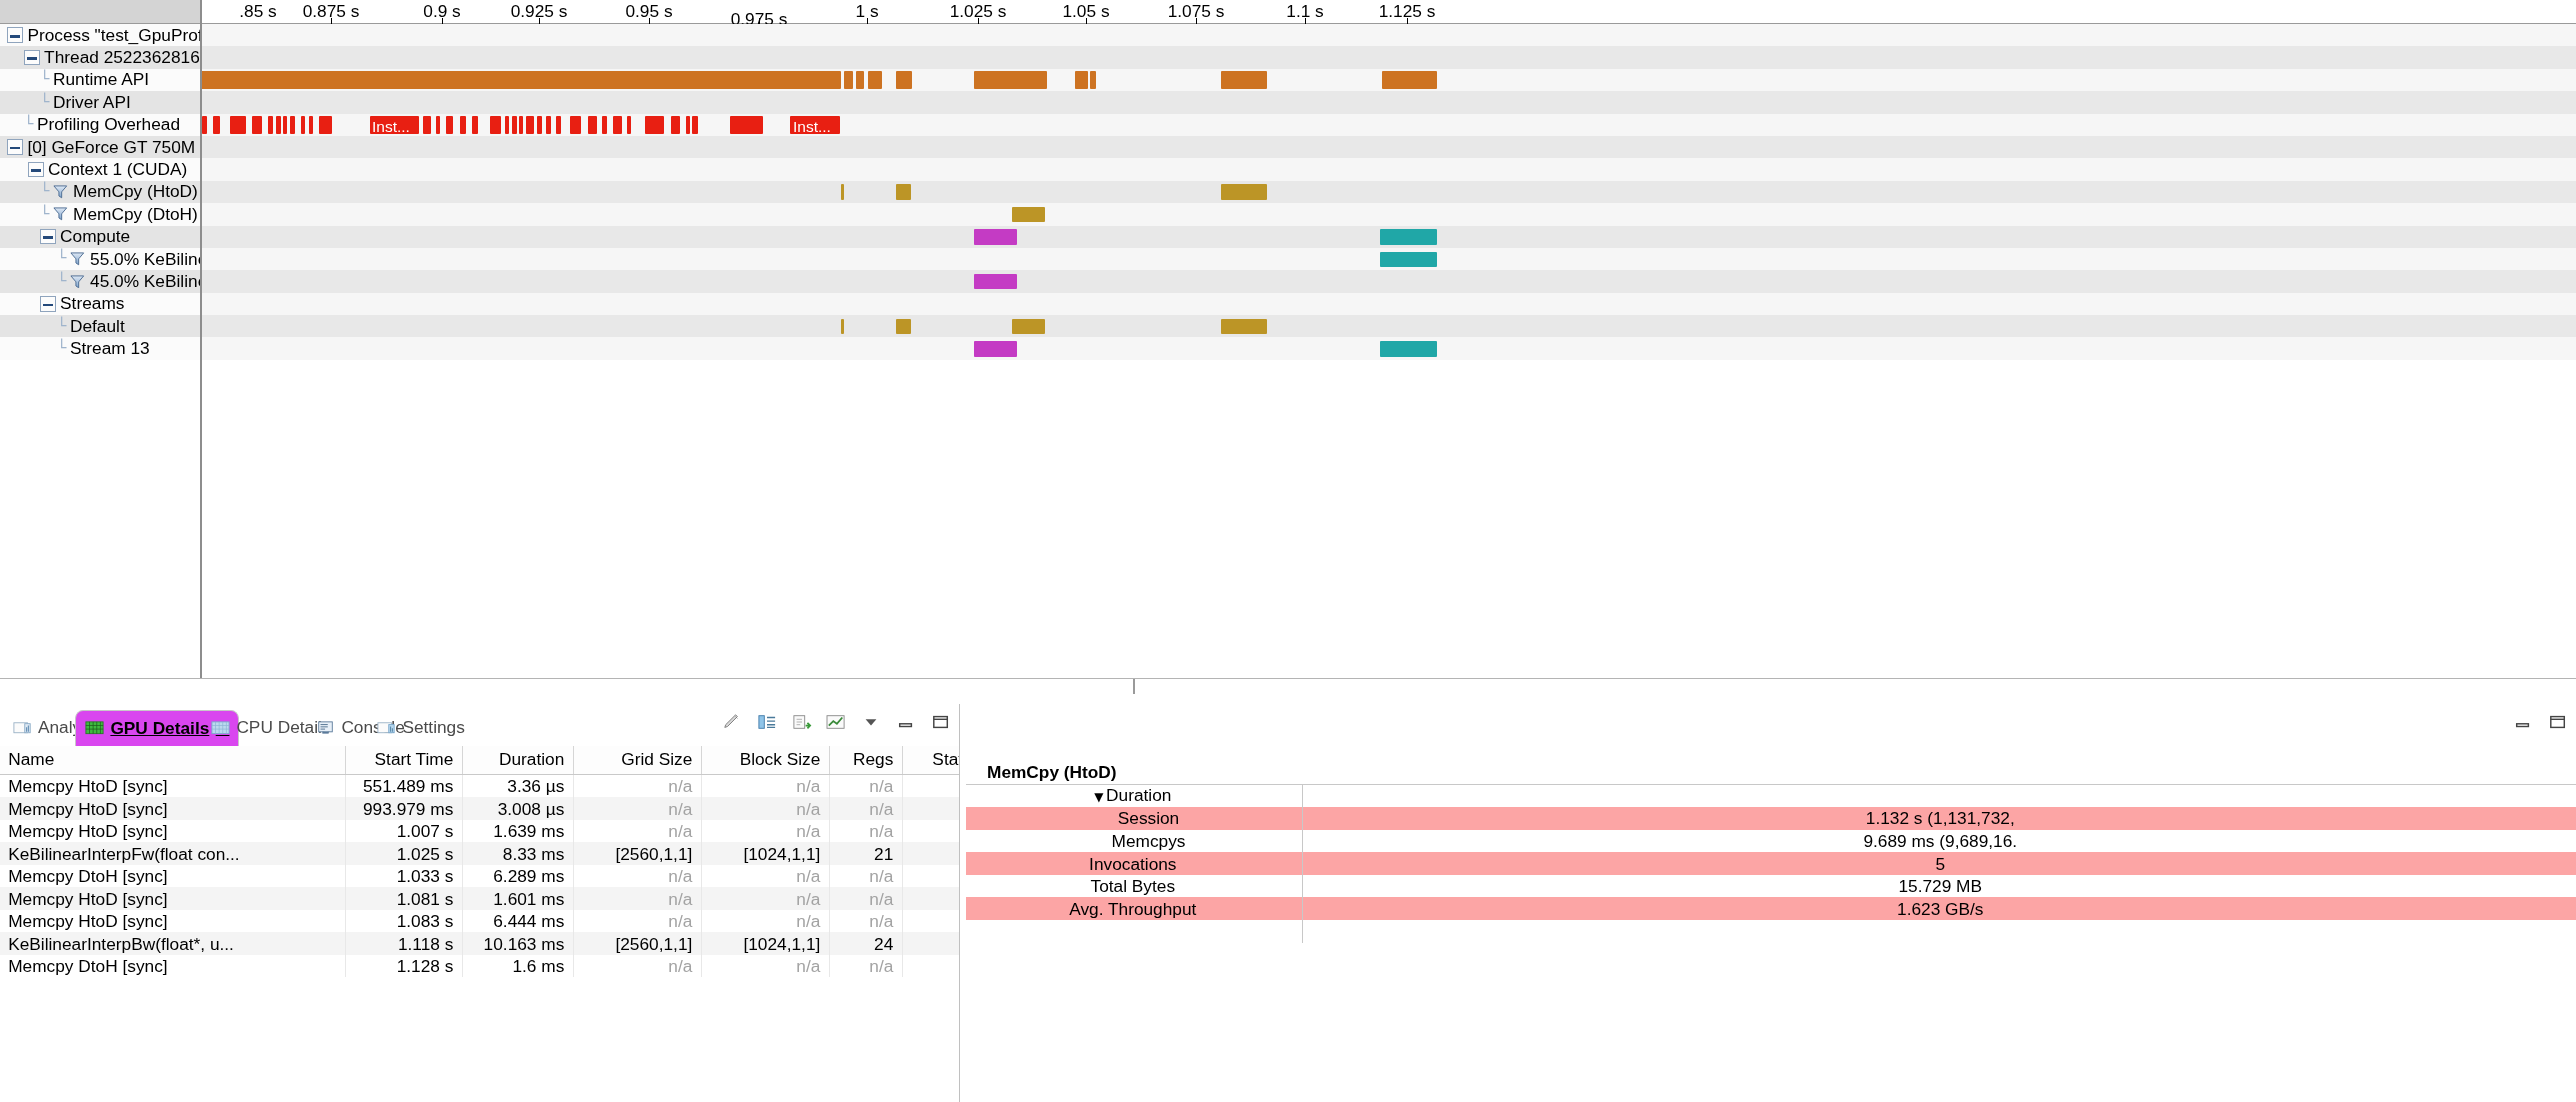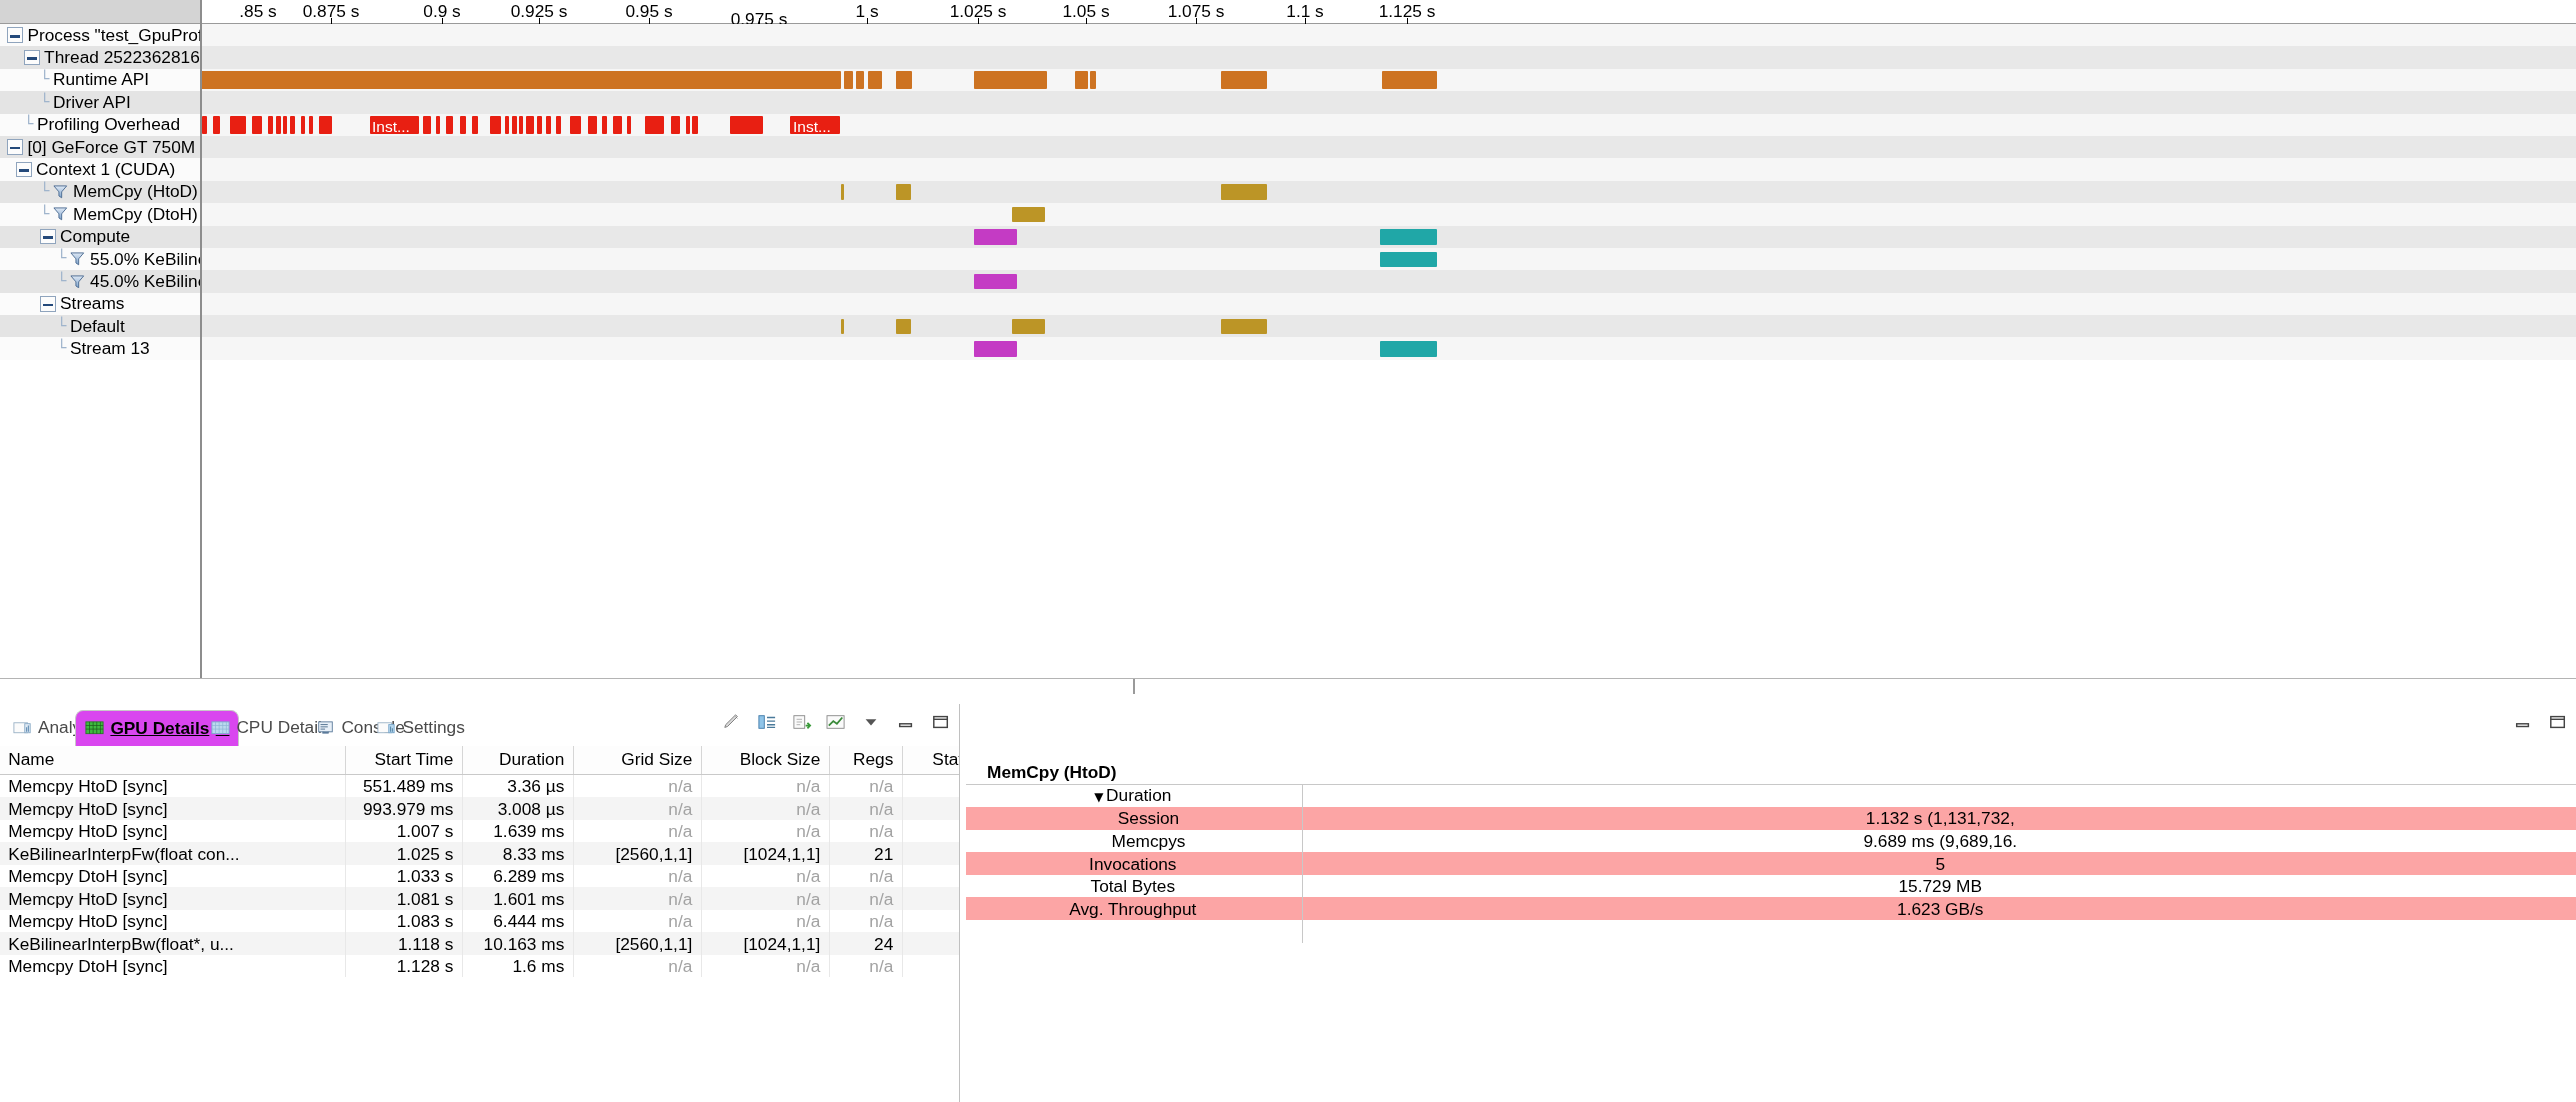--- a/index.html
+++ b/index.html
@@ -303,21 +303,21 @@
           </div>
         </div>
         <div class="row alt">
           <div class="tree-cell" style="padding-left: 7.3px;">
             <span class="expander"></span>
             <span class="tlabel">[0] GeForce GT 750M</span>
           </div>
           <div class="lane-cell"></div>
         </div>
         <div class="row">
-          <div class="tree-cell" style="padding-left: 16px;">
+          <div class="tree-cell" style="padding-left: 28px;">
             <span class="expander"></span>
             <span class="tlabel">Context 1 (CUDA)</span>
           </div>
           <div class="lane-cell"></div>
         </div>
         <div class="row alt">
           <div class="tree-cell" style="padding-left: 40px;">
             <span class="elbow">└</span>
             <svg class="funnel" viewBox="0 0 16 15">
               <defs>

